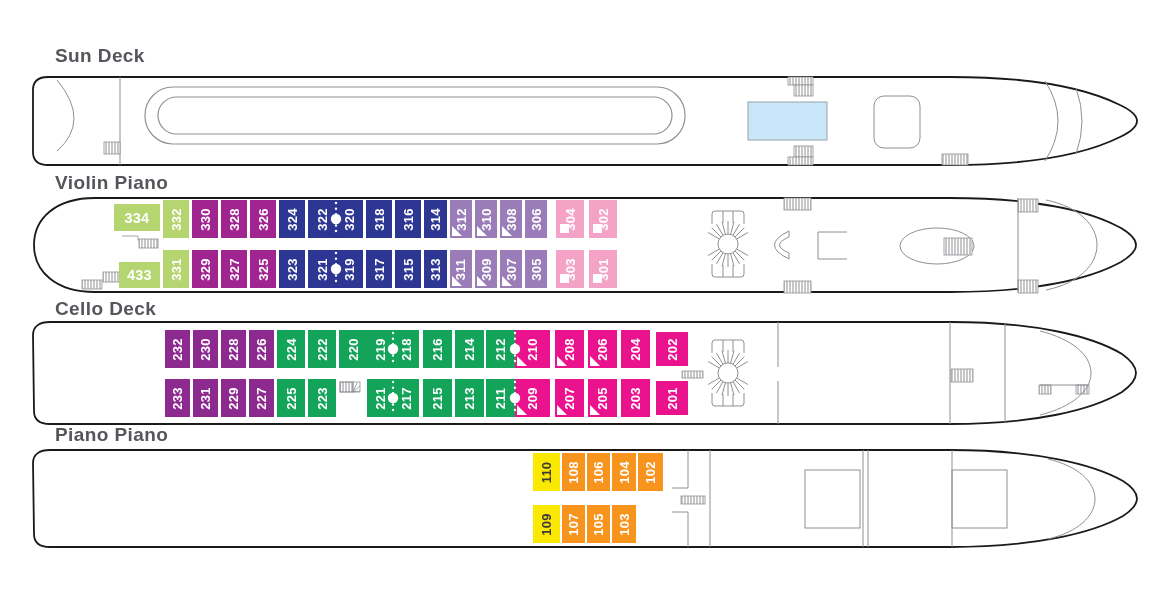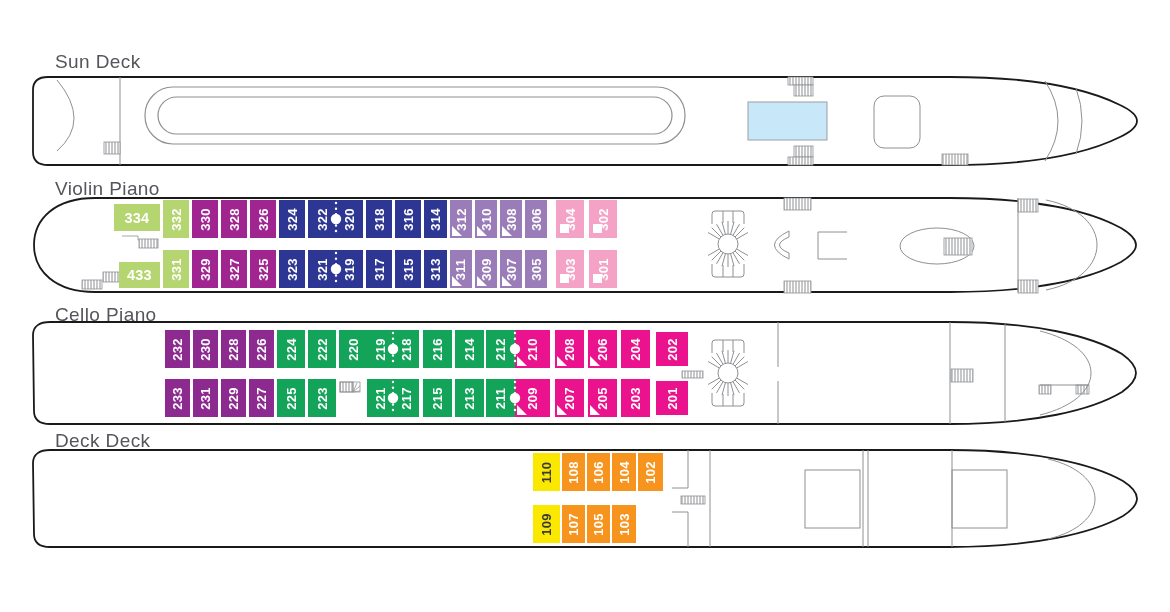--- a/index.html
+++ b/index.html
@@ -1,22 +1,22 @@
 <!DOCTYPE html>
 <html><head>
 <meta charset="utf-8">
 <style>
   html,body{margin:0;padding:0;background:#fff;}
   #stage{position:relative;width:1170px;height:612px;background:#fff;overflow:hidden;
          font-family:"Liberation Sans","DejaVu Sans",sans-serif;}
   #plan-svg,#connector-svg{position:absolute;left:0;top:0;}
   #connector-svg{z-index:30;pointer-events:none;}
   #cabins-layer{position:absolute;left:0;top:0;width:100%;height:100%;z-index:20;}
-  .deck-title{position:absolute;left:55px;font-size:19px;font-weight:400;color:#54565B;
-              letter-spacing:0.4px;z-index:40;margin-top:6px;}
+  .deck-title{position:absolute;left:55px;font-size:19px;font-weight:700;color:#54565B;
+              letter-spacing:0.4px;z-index:40;}
   .t-sun{top:45px;} .t-violin{top:172px;} .t-cello{top:298px;} .t-piano{top:424px;}
   .cabin{position:absolute;display:flex;align-items:center;justify-content:center;
          box-sizing:border-box;}
   .cabin .num{font-weight:700;font-size:13px;letter-spacing:0.2px;white-space:nowrap;}
   .cabin.v .num{transform:rotate(-90deg);}
   .cabin.h .num{font-size:14.5px;}
   .tri{position:absolute;left:2px;bottom:2px;width:10px;height:10px;background:#fff;
        clip-path:polygon(0 0,0 100%,100% 100%);}
   .sq{position:absolute;left:4px;bottom:5px;width:9px;height:9px;background:#fff;}
 </style>
@@ -378,15 +378,15 @@
       <line x1="393" x2="393" y1="382" y2="414" stroke="#ffffff" stroke-width="2.4" stroke-linecap="round" stroke-dasharray="0.1 5.5"></line>
       <circle cx="393" cy="398" r="5.2" fill="#ffffff"></circle>
       <line x1="515" x2="515" y1="333" y2="365" stroke="#ffffff" stroke-width="2.4" stroke-linecap="round" stroke-dasharray="0.1 5.5"></line>
       <circle cx="515" cy="349" r="5.2" fill="#ffffff"></circle>
       <line x1="515" x2="515" y1="382" y2="414" stroke="#ffffff" stroke-width="2.4" stroke-linecap="round" stroke-dasharray="0.1 5.5"></line>
       <circle cx="515" cy="398" r="5.2" fill="#ffffff"></circle>
     </svg>
 
   <div class="deck-title t-sun">Sun Deck</div>
   <div class="deck-title t-violin">Violin Piano</div>
-  <div class="deck-title t-cello">Cello Piano</div>
-  <div class="deck-title t-piano">Deck Deck</div>
+  <div class="deck-title t-cello">Cello Deck</div>
+  <div class="deck-title t-piano">Piano Piano</div>
 </div>
 
 </body></html>

